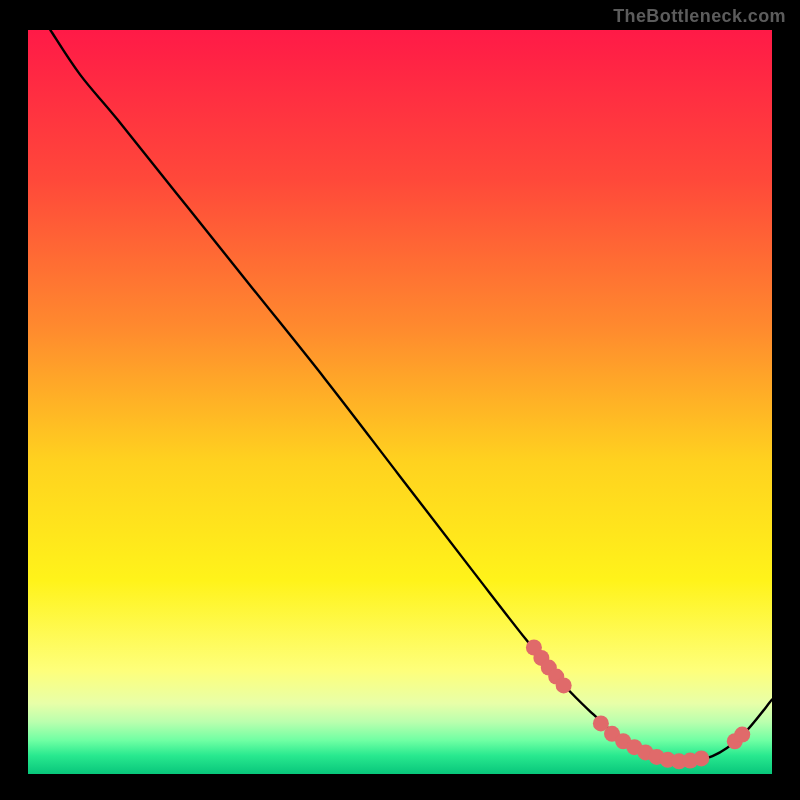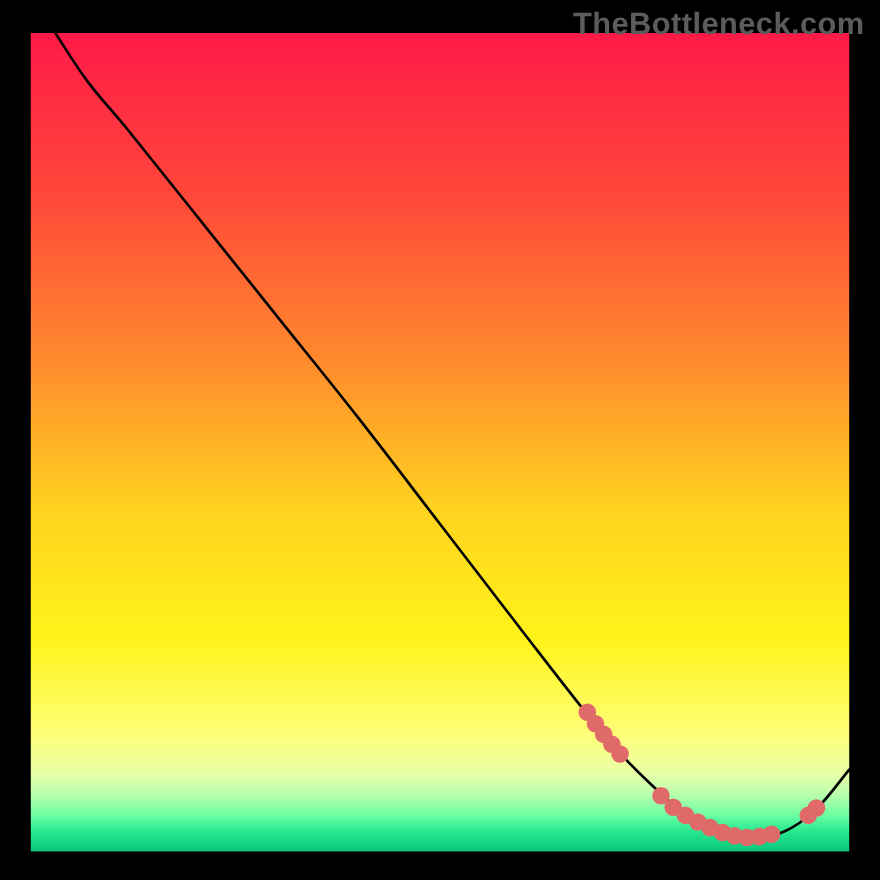--- a/index.html
+++ b/index.html
@@ -15,21 +15,21 @@
     position: relative;
     width: 800px;
     height: 800px;
     background: #000000;
   }
   .watermark {
     position: absolute;
     top: 6px;
     right: 14px;
     color: #5c5c5c;
-    font-size: 28px;
+    font-size: 18px;
     font-weight: 600;
     letter-spacing: 0.4px;
     z-index: 10;
     user-select: none;
   }
   svg {
     position: absolute;
     left: 0;
     top: 0;
   }

